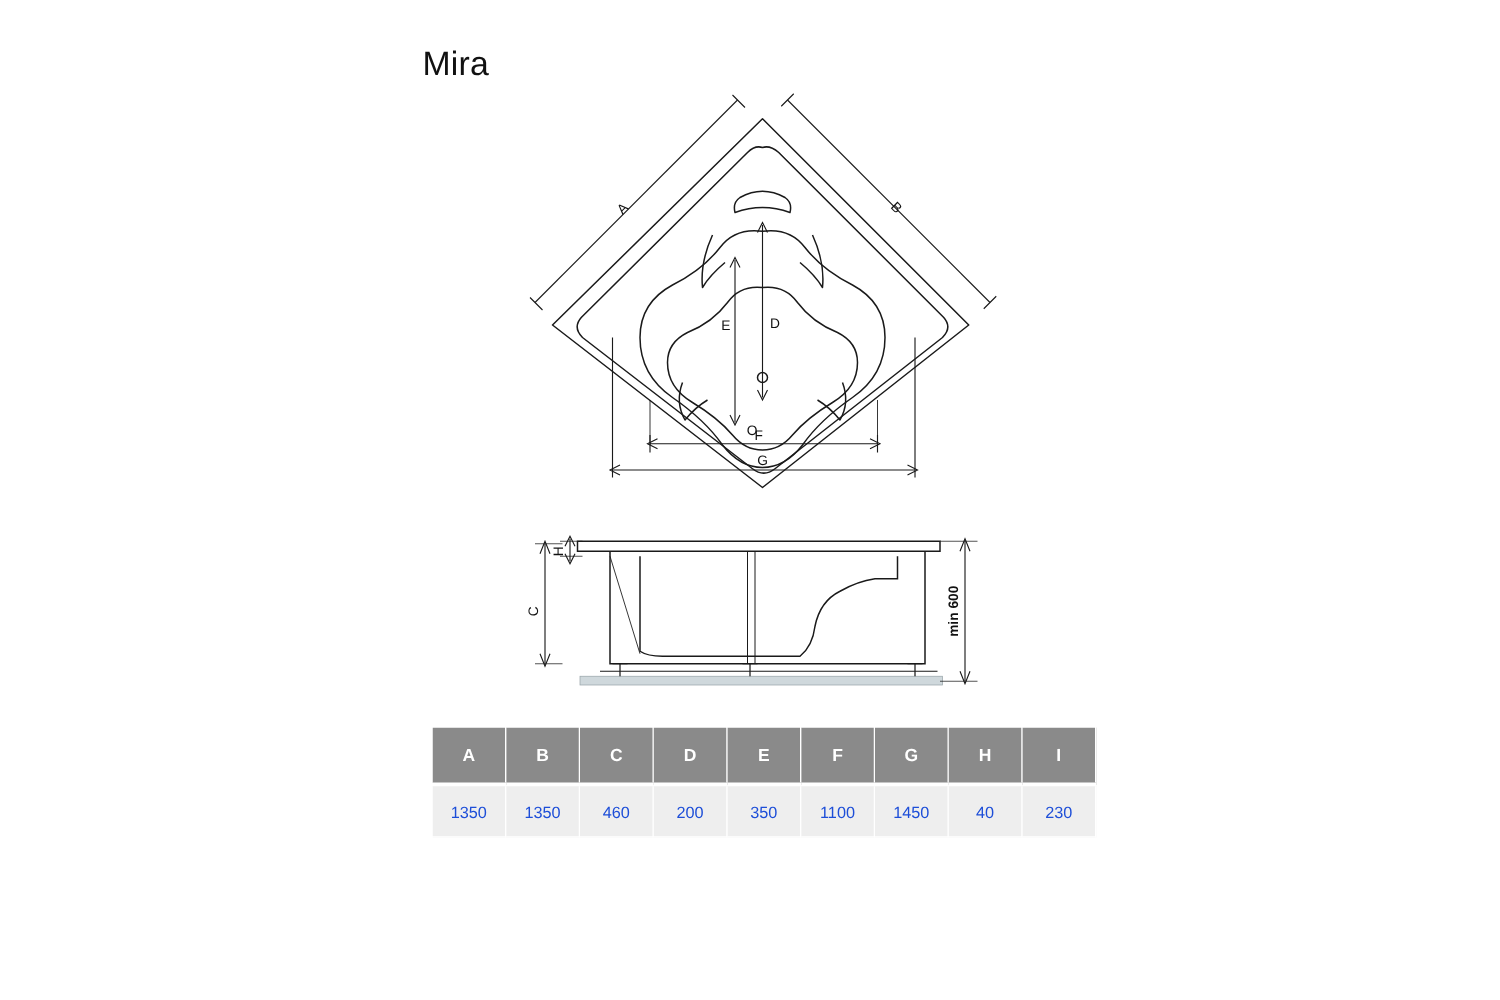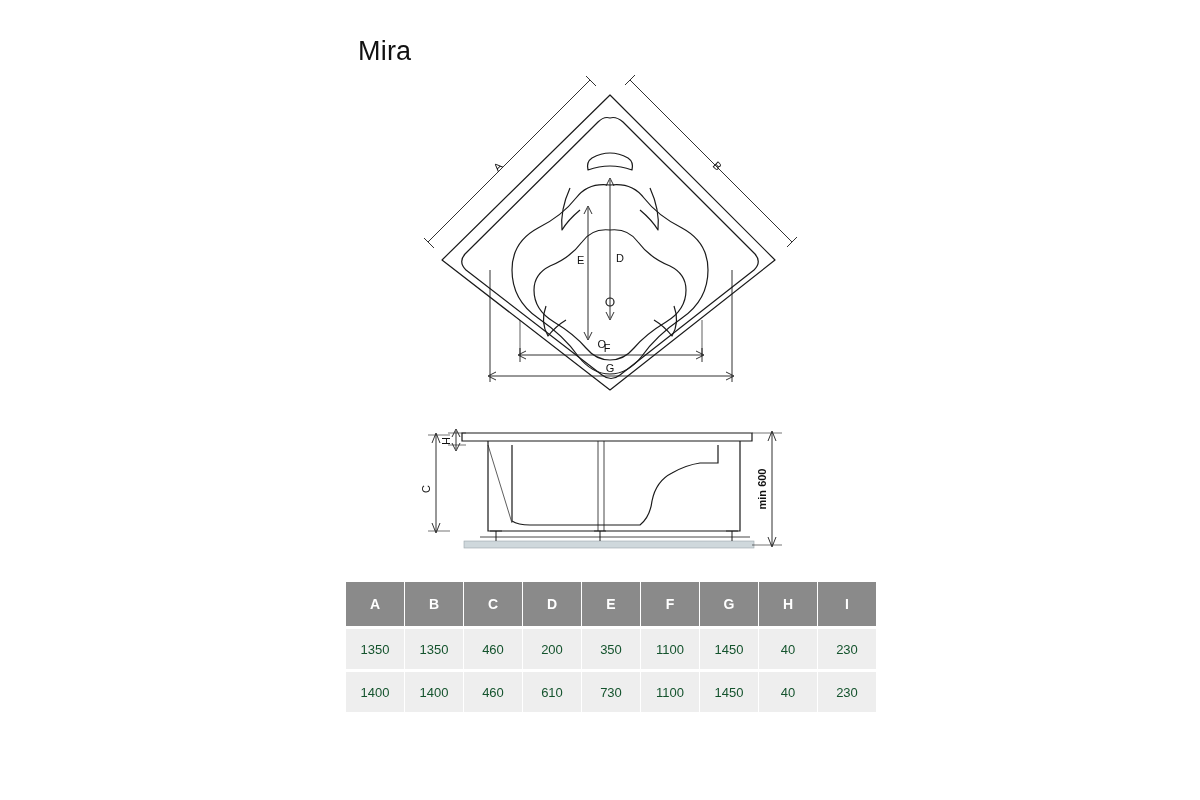--- a/index.html
+++ b/index.html
@@ -16,21 +16,21 @@
     overflow: hidden;
   }
   #page {
     position: relative;
     width: 1200px;
     height: 800px;
     background: #fff;
   }
   #title {
     position: absolute;
-    left: 358px;
+    left: 338px;
     top: 36px;
     font-size: 27px;
     font-weight: 400;
     color: #111;
     letter-spacing: 0.2px;
   }
   #topview {
     position: absolute;
     left: 420px;
     top: 70px;
@@ -54,21 +54,21 @@
     font-weight: bold;
     font-size: 14px;
     height: 42px;
     border: 1px solid #ffffff;
     width: 56px;
     text-align: center;
     vertical-align: middle;
   }
   #spec-table td {
     background: #eeeeee;
-    color: #14532d;
+    color: #1d4ed8;
     font-size: 13px;
     height: 38px;
     border: 1px solid #ffffff;
     text-align: center;
     vertical-align: middle;
     font-weight: 500;
   }
   #spec-table tr.row-sep td { border-top: 3px solid #ffffff; }
   svg text {
     font-family: "Liberation Sans", sans-serif;
@@ -208,27 +208,16 @@
         <td>1350</td>
         <td>1350</td>
         <td>460</td>
         <td>200</td>
         <td>350</td>
         <td>1100</td>
         <td>1450</td>
         <td>40</td>
         <td>230</td>
       </tr>
-      <tr class="row-sep">
-        <td>1400</td>
-        <td>1400</td>
-        <td>460</td>
-        <td>610</td>
-        <td>730</td>
-        <td>1100</td>
-        <td>1450</td>
-        <td>40</td>
-        <td>230</td>
-      </tr>
     </tbody>
   </table>
 
 </div>
 
 </body></html>

